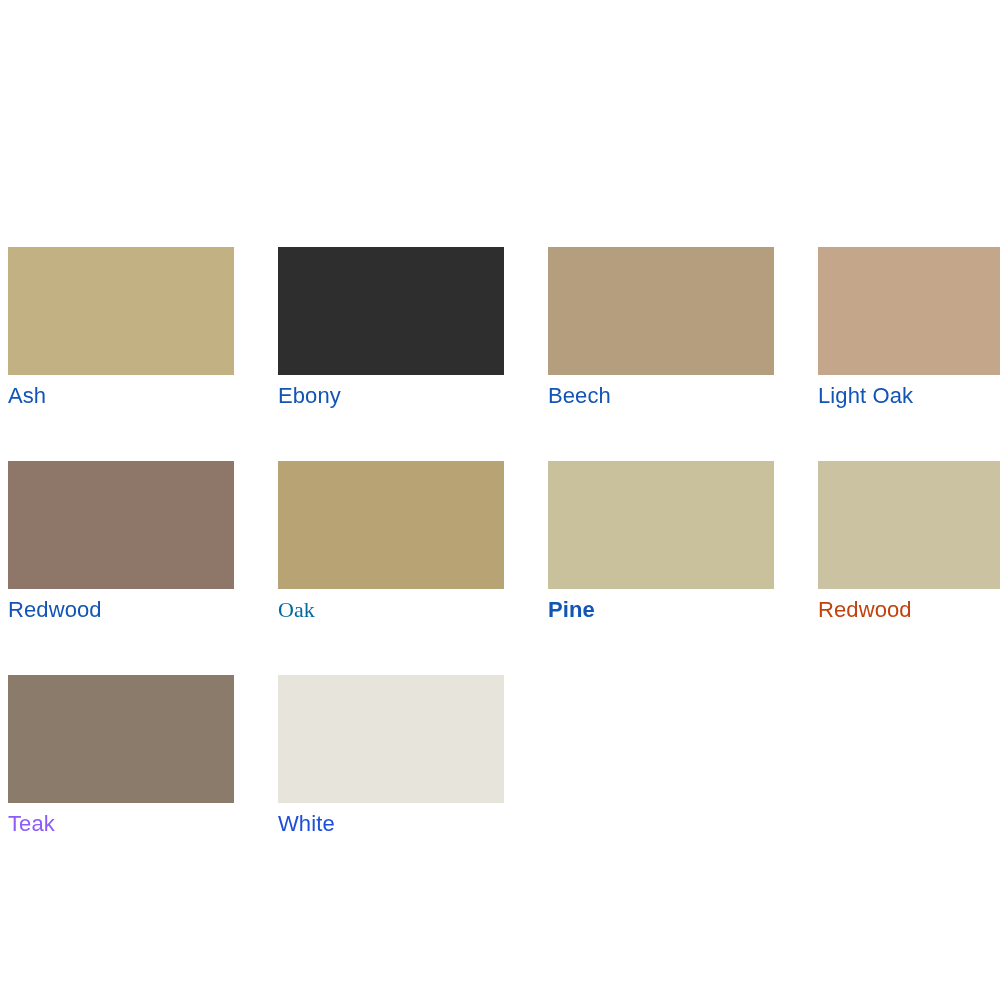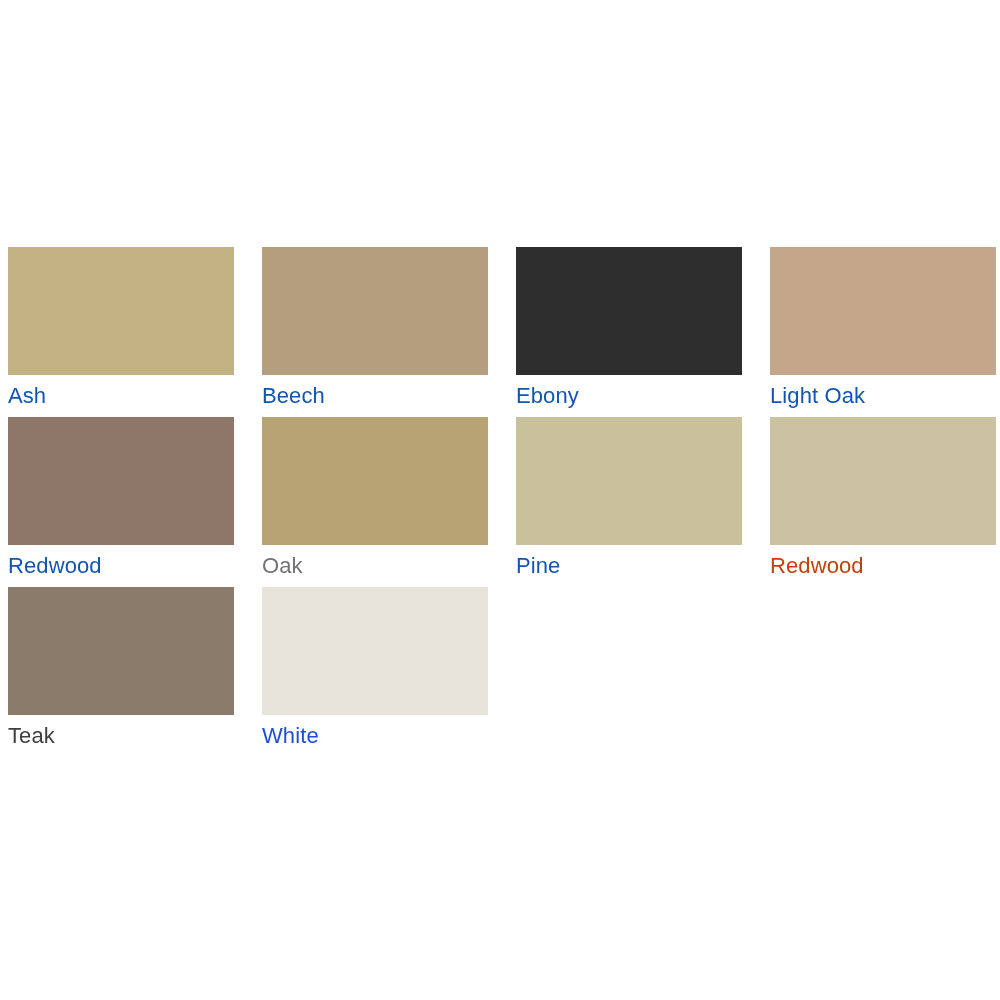--- a/index.html
+++ b/index.html
@@ -26,20 +26,21 @@
 
   .swatch-grid {
     position: absolute;
     left: 8px;
     top: 247px;
     width: 984px;
     display: grid;
     grid-template-columns: repeat(4, 226px);
     column-gap: 28px;
     row-gap: 0px;
+    gap: 44px;
   }
 
   .swatch-cell {
     width: 226px;
     box-sizing: border-box;
   }
 
   .swatch-chip {
     width: 226px;
     height: 128px;
@@ -69,57 +70,57 @@
 
 <div id="swatch-board">
   <div class="swatch-grid">
 
     <div class="swatch-cell">
       <span class="swatch-chip" style="background-color: rgb(194, 177, 131);"></span>
       <span class="swatch-label" style="color: rgb(18, 85, 181);">Ash</span>
     </div>
 
     <div class="swatch-cell">
-      <span class="swatch-chip" style="background-color: rgb(181, 158, 126);"></span>
-      <span class="swatch-label" style="color: rgb(18, 85, 181);">Beech</span>
+      <span class="swatch-chip" style="background-color: rgb(46, 46, 46);"></span>
+      <span class="swatch-label" style="color: rgb(18, 85, 181);">Ebony</span>
     </div>
 
     <div class="swatch-cell">
-      <span class="swatch-chip" style="background-color: rgb(46, 46, 46);"></span>
-      <span class="swatch-label" style="color: rgb(18, 85, 181);">Ebony</span>
+      <span class="swatch-chip" style="background-color: rgb(181, 158, 126);"></span>
+      <span class="swatch-label" style="color: rgb(18, 85, 181);">Beech</span>
     </div>
 
     <div class="swatch-cell">
       <span class="swatch-chip" style="background-color: rgb(196, 167, 138);"></span>
       <span class="swatch-label" style="color: rgb(18, 85, 181);">Light Oak</span>
     </div>
 
     <div class="swatch-cell">
       <span class="swatch-chip" style="background-color: rgb(142, 118, 104);"></span>
       <span class="swatch-label" style="color: rgb(18, 85, 181);">Redwood</span>
     </div>
 
     <div class="swatch-cell">
       <span class="swatch-chip" style="background-color: rgb(183, 163, 115);"></span>
-      <span class="swatch-label" style="color: #737373;">Oak</span>
+      <span class="swatch-label" style="color: #0369a1; font-family: Liberation Serif, serif;">Oak</span>
     </div>
 
     <div class="swatch-cell">
       <span class="swatch-chip" style="background-color: rgb(201, 193, 156);"></span>
-      <span class="swatch-label" style="color: rgb(18, 85, 181);">Pine</span>
+      <span class="swatch-label" style="color: rgb(18, 85, 181); font-weight: bold;">Pine</span>
     </div>
 
     <div class="swatch-cell">
       <span class="swatch-chip" style="background-color: rgb(202, 194, 160);"></span>
       <span class="swatch-label" style="color: #c2410c;">Redwood</span>
     </div>
 
     <div class="swatch-cell">
       <span class="swatch-chip" style="background-color: rgb(138, 123, 107);"></span>
-      <span class="swatch-label" style="color: #404040;">Teak</span>
+      <span class="swatch-label" style="color: #8b5cf6;">Teak</span>
     </div>
 
     <div class="swatch-cell">
       <span class="swatch-chip" style="background-color: rgb(231, 228, 219);"></span>
       <span class="swatch-label" style="color: #1d4ed8;">White</span>
     </div>
 
     <div class="swatch-cell is-empty">
       <span class="swatch-chip"></span>
       <span class="swatch-label" style="color: rgb(18, 85, 181);"></span>

